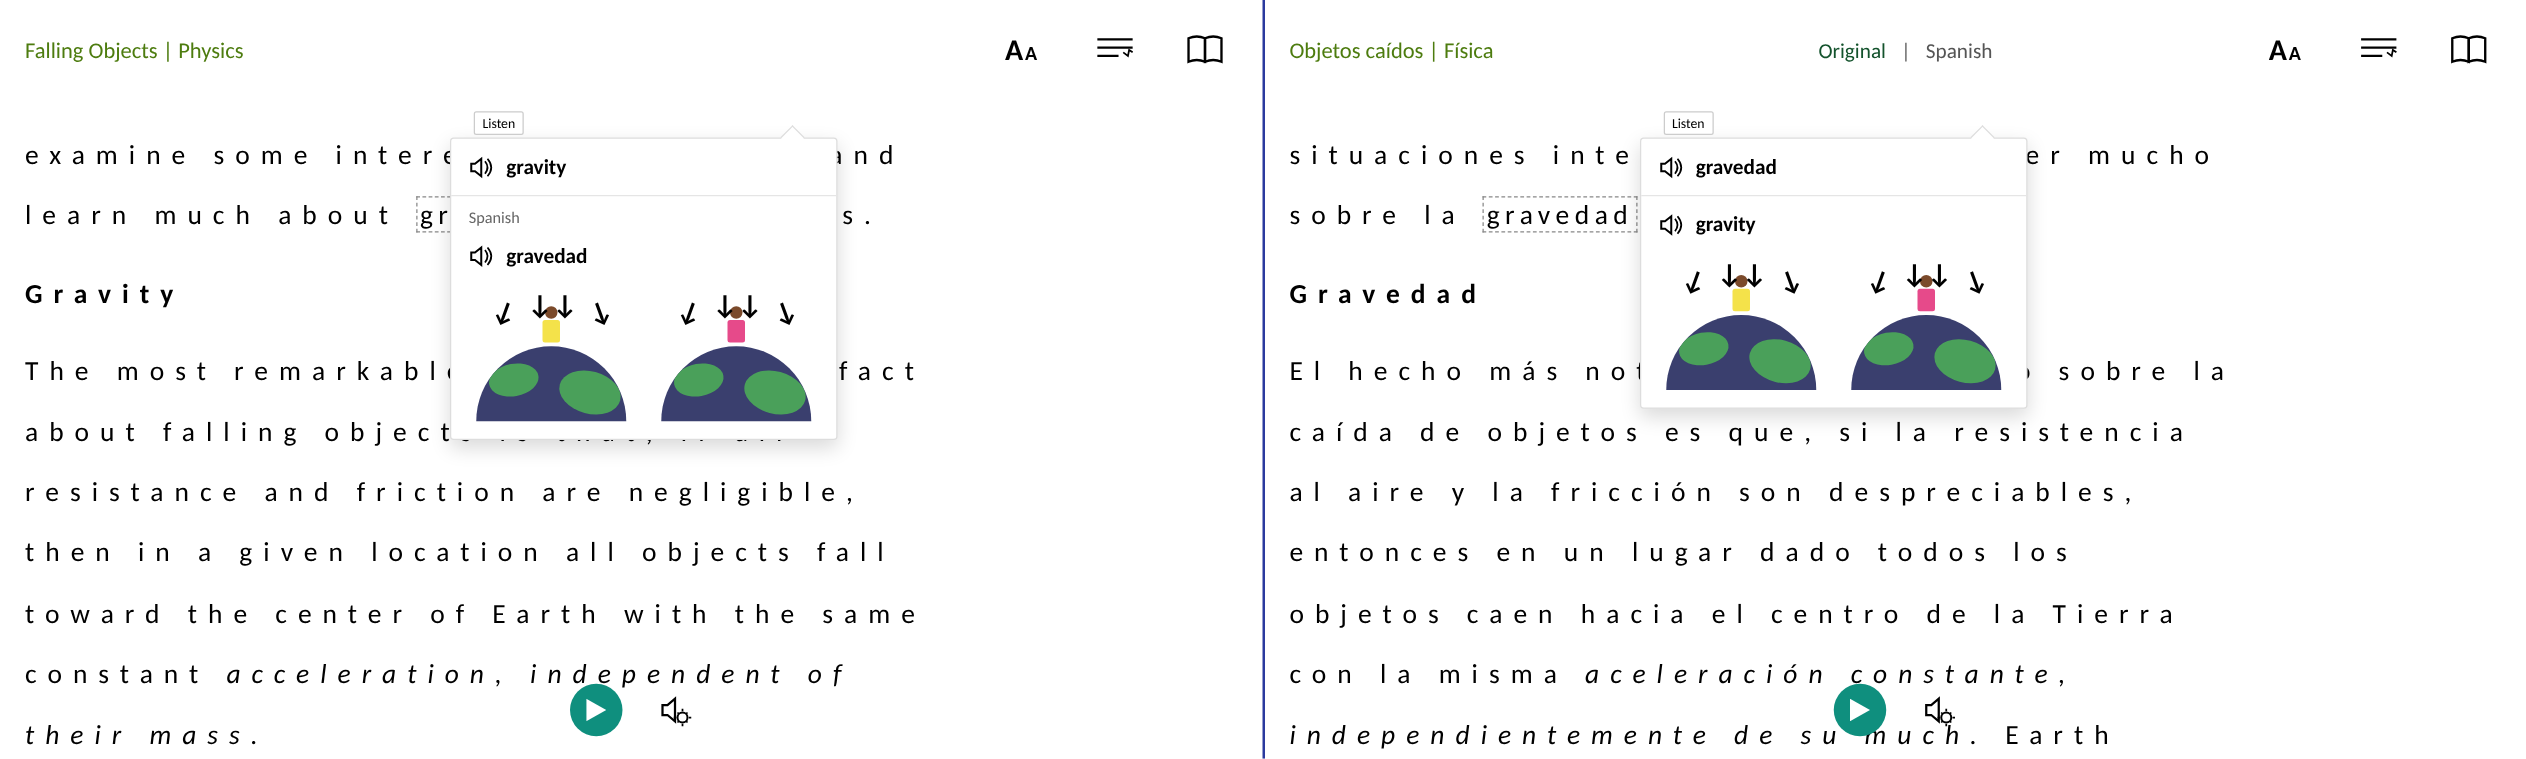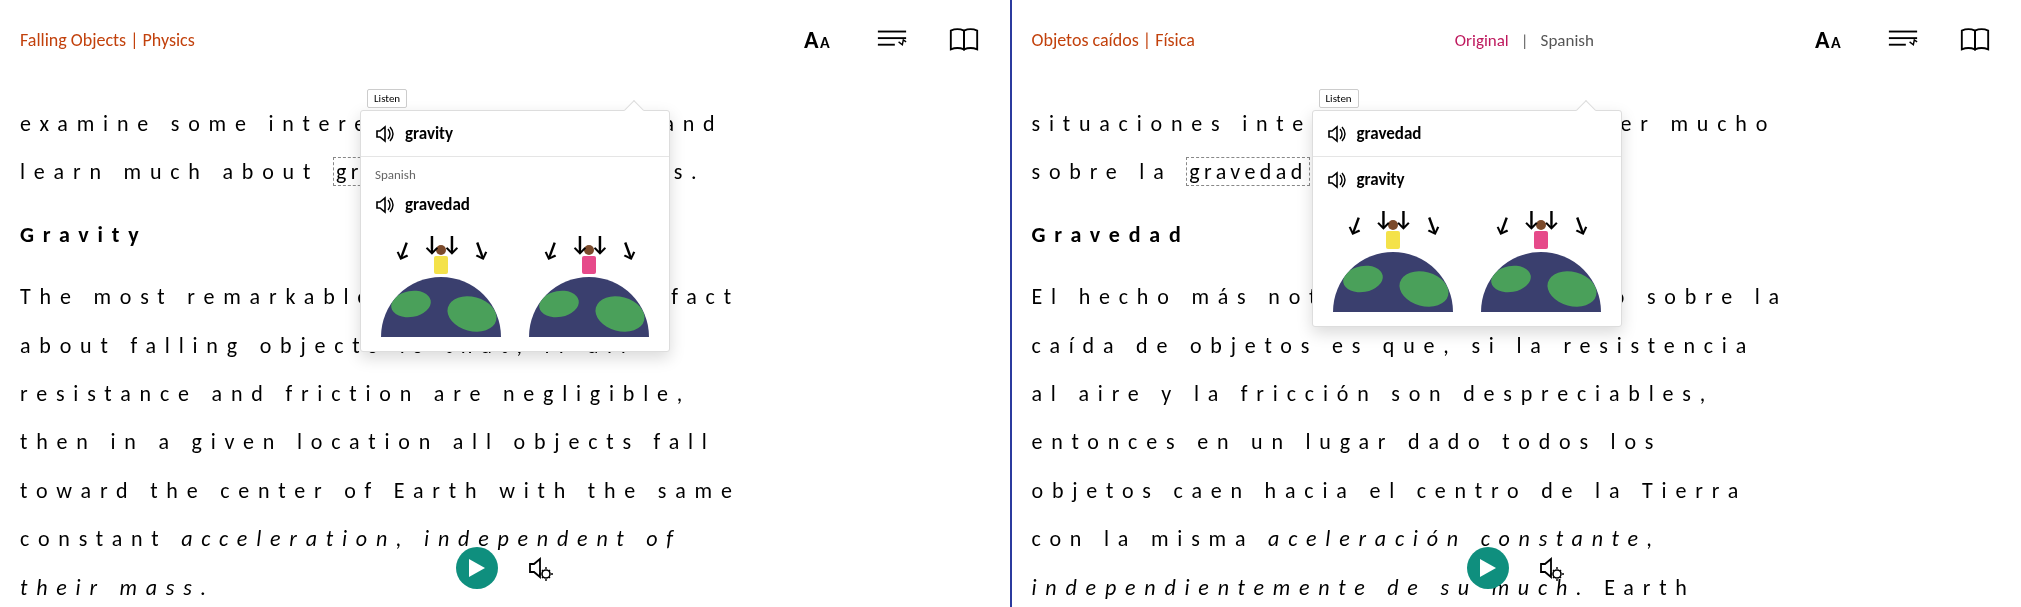--- a/index.html
+++ b/index.html
@@ -18,30 +18,30 @@
   }
   .pane.left { border-right: 2px solid #2b3a9e; }
   .header {
     display: flex;
     align-items: center;
     height: 40px;
     margin-bottom: 40px;
   }
   .breadcrumb {
     font-size: 18px;
-    color: #c2410c;
+    color: #4d7c0f;
   }
   .lang-toggle {
     margin-left: 260px;
     font-size: 17px;
     display: flex;
     align-items: center;
     gap: 12px;
   }
-  .lang-toggle .active { color: #be185d; font-weight: 500; }
+  .lang-toggle .active { color: #14532d; font-weight: 500; }
   .lang-toggle .sep { color: #666; }
   .lang-toggle .other { color: #555; }
   .toolbar {
     margin-left: auto;
     display: flex;
     gap: 40px;
   }
   .toolbar .ticon {
     width: 32px;
     height: 32px;
@@ -73,21 +73,21 @@
     background: #fff;
     border: 1px solid #ddd;
     border-radius: 3px;
     box-shadow: 0 6px 16px rgba(0,0,0,0.15);
   }
   .popup.left-pop { top: 110px; left: 360px; }
   .popup.right-pop { top: 110px; left: 1095px; }
   .popup .tag {
     position: absolute;
     top: -22px;
-    left: 6px;
+    left: 18px;
     font-size: 11px;
     background: #fff;
     border: 1px solid #ccc;
     padding: 2px 6px;
     border-radius: 2px;
   }
   .popup .caret {
     position: absolute;
     top: -8px;
     right: 28px;

